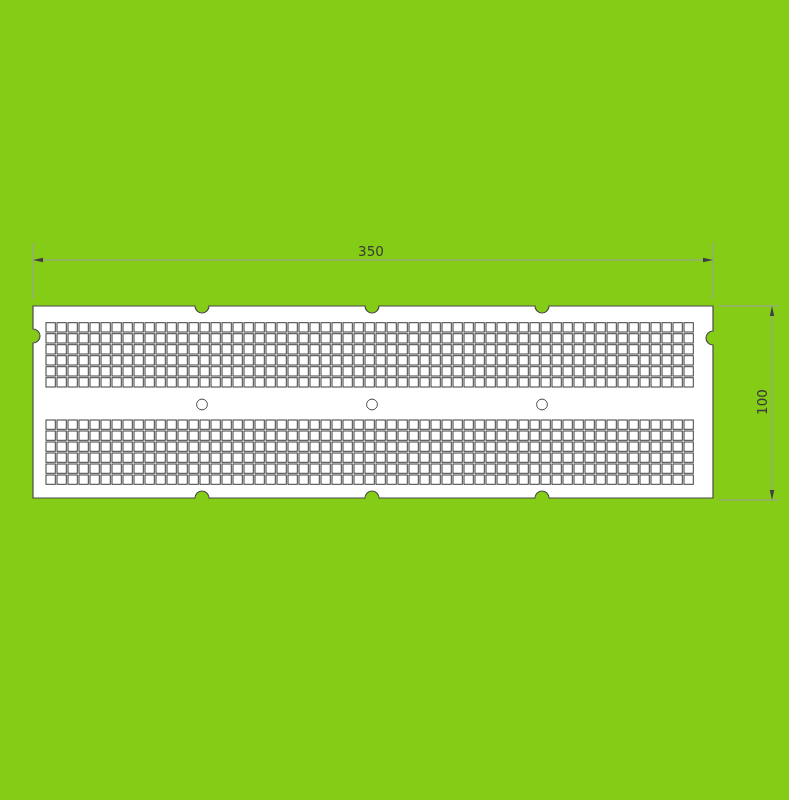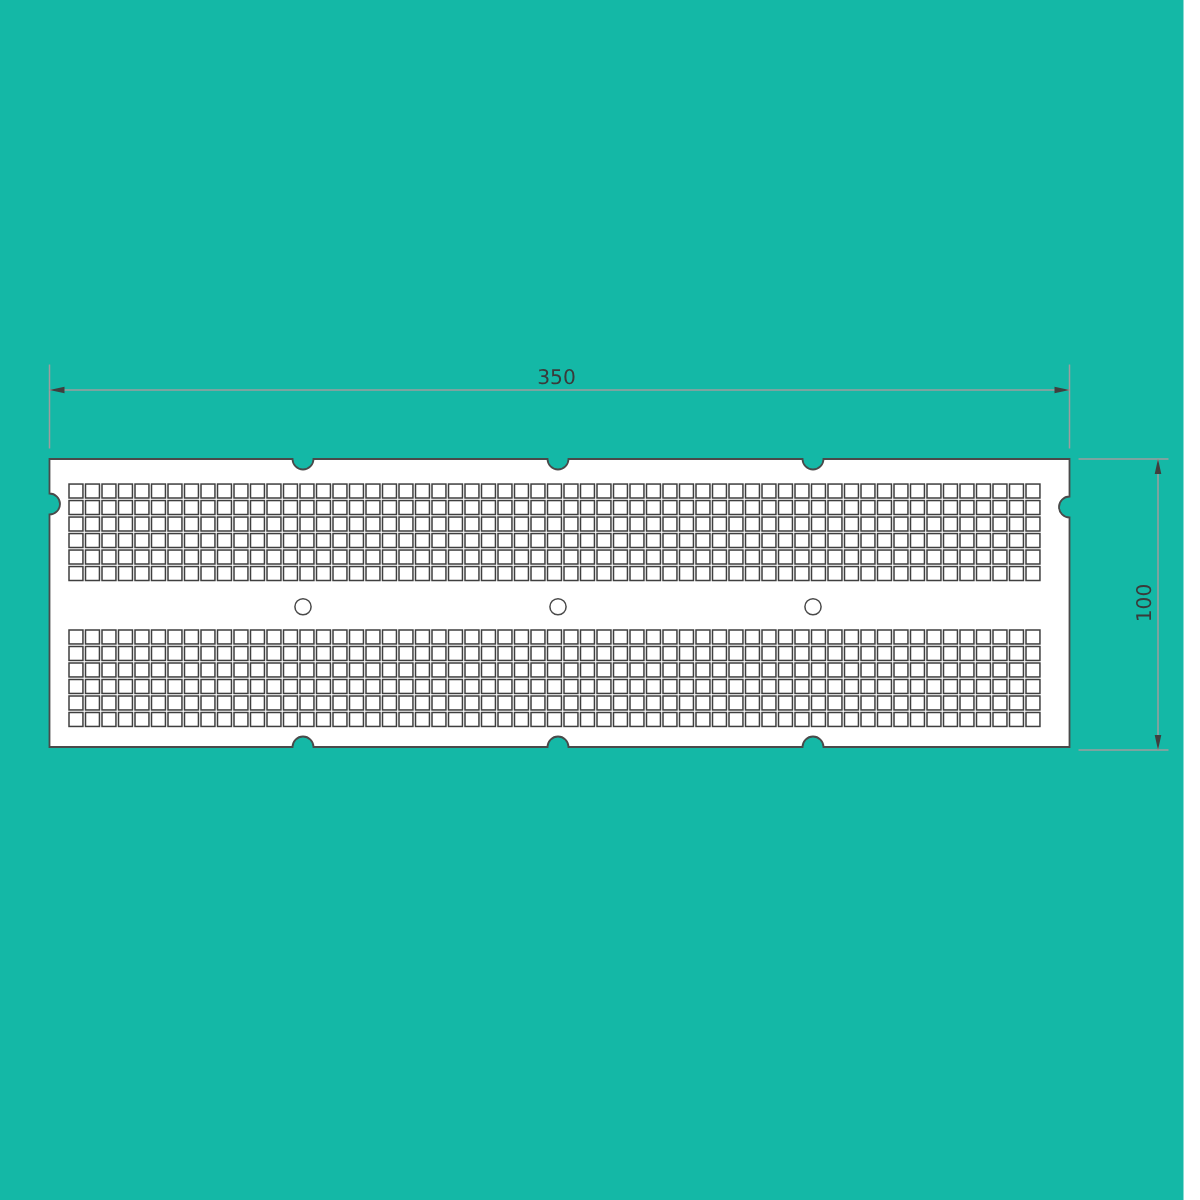--- a/index.html
+++ b/index.html
@@ -8,21 +8,21 @@
     background: #ffffff;
     width: 800px;
     height: 800px;
     overflow: hidden;
     font-family: "DejaVu Sans", "Liberation Sans", sans-serif;
   }
   .canvas {
     position: relative;
     width: 789px;
     height: 800px;
-    background: #14b8a6;
+    background: #84cc16;
   }
   .dim-text {
     font-family: "DejaVu Sans", "Liberation Sans", sans-serif;
     font-size: 13.5px;
     fill: #3a3a3a;
   }
 </style>
 </head>
 <body>
 

